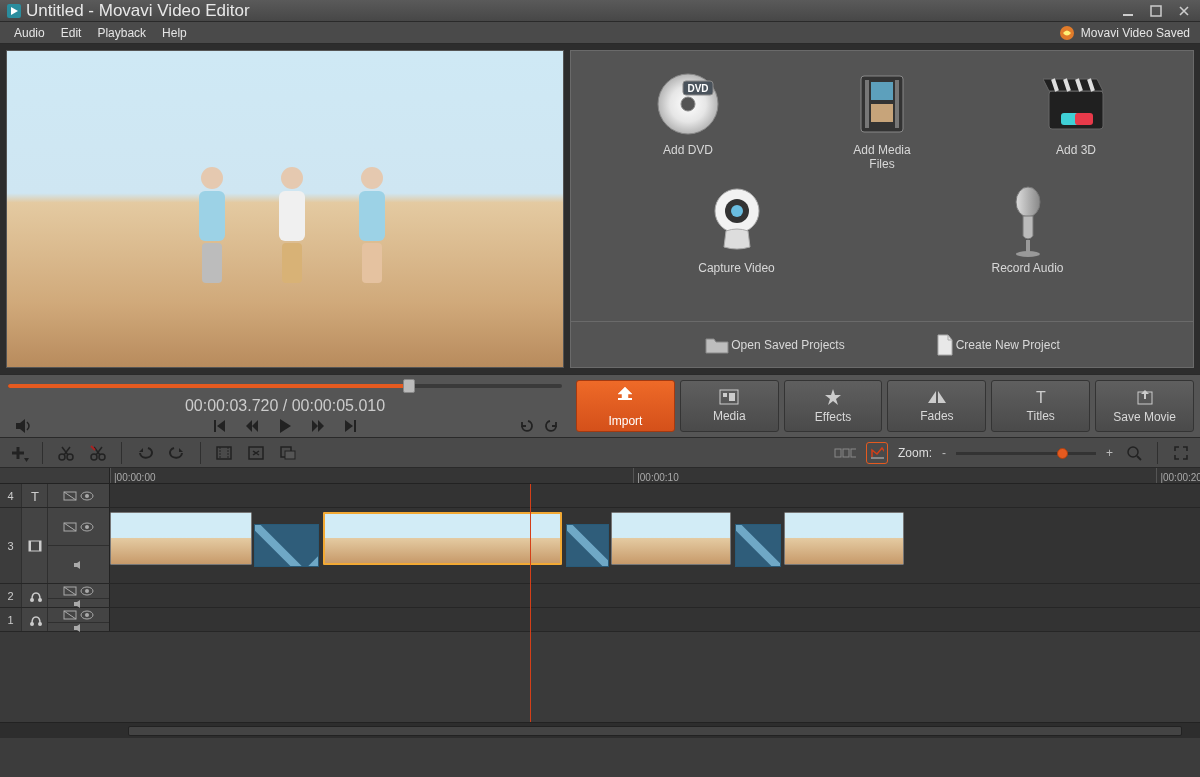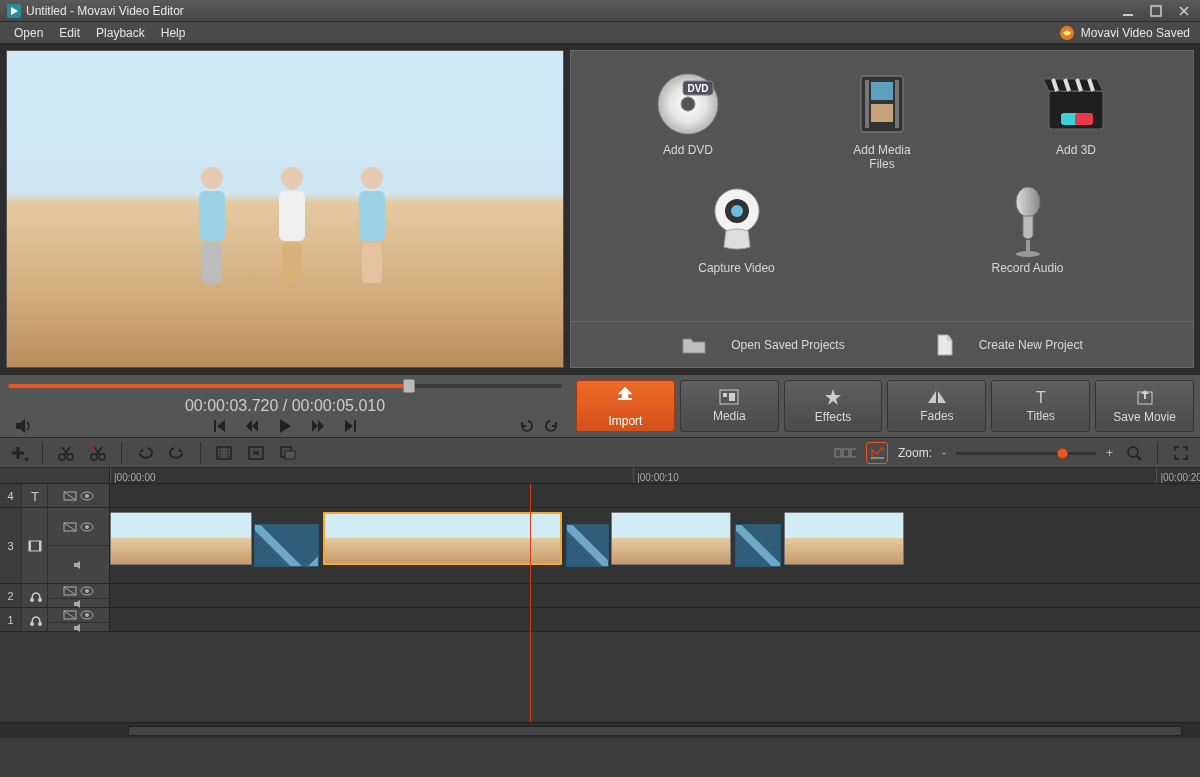--- a/index.html
+++ b/index.html
@@ -1,20 +1,20 @@
 <!DOCTYPE html>
 <html><head>
 <meta charset="utf-8">
 <style>
   *{box-sizing:border-box;margin:0;padding:0;font-family:"Segoe UI",Tahoma,sans-serif;user-select:none;}
   body{width:1200px;height:777px;background:#3c3c3c;overflow:hidden;position:relative;color:#ddd;font-size:12px;}
   
   .title-bar{height:22px;background:linear-gradient(#5a5a5a,#474747);display:flex;align-items:center;padding:0 2px;border-bottom:1px solid #2a2a2a;}
   .title-bar .app-icon{width:16px;height:16px;margin:0 4px;display:flex;align-items:center;justify-content:center;}
-  .title-bar .title{flex:1;color:#e8e8e8;font-size:12px;}
+  .title-bar .title{flex:1;color:#e8e8e8;font-size:17px;}
   .title-bar .win-btn{width:28px;height:18px;display:flex;align-items:center;justify-content:center;color:#ccc;}
   .title-bar .win-btn svg{pointer-events:none;}
   
   .menu-bar{height:22px;background:#4a4a4a;display:flex;align-items:center;padding:0 6px;border-bottom:1px solid #2a2a2a;}
   .menu-bar .menu-item{padding:2px 8px;color:#e5e5e5;font-size:12px;}
   .menu-bar .brand{margin-left:auto;display:flex;align-items:center;color:#e5e5e5;padding-right:4px;}
   .menu-bar .brand .b-icon{width:16px;height:16px;margin-right:6px;}
   
   .upper{height:330px;display:flex;background:#2d2d2d;padding:6px;gap:6px;}
   .preview{flex:0 0 558px;background:#1a1a1a;position:relative;border:1px solid #555;overflow:hidden;}
@@ -26,21 +26,21 @@
   .figure .head{width:22px;height:22px;background:#e5c9b0;border-radius:50%;margin:0 auto;}
   .figure .body{width:26px;height:50px;background:#9cd2e6;border-radius:6px;margin:2px auto 0;}
   .figure .legs{width:20px;height:40px;background:#bcbcbc;border-radius:4px;margin:2px auto 0;}
   .import-panel{flex:1;background:#545454;border:1px solid #6a6a6a;display:flex;flex-direction:column;}
   .import-grid{flex:1;display:flex;flex-wrap:wrap;align-content:flex-start;justify-content:space-around;padding:18px 20px 0;}
   .import-tile{width:170px;height:110px;display:flex;flex-direction:column;align-items:center;justify-content:flex-start;color:#d8d8d8;text-align:center;}
   .import-tile .icon-holder{height:70px;display:flex;align-items:center;justify-content:center;}
   .import-tile .lbl{margin-top:4px;font-size:12px;line-height:14px;}
   .import-tile-row2{margin-top:8px;}
   .import-footer{height:46px;border-top:1px solid #6a6a6a;display:flex;align-items:center;justify-content:center;gap:90px;color:#d8d8d8;}
-  .import-footer .link{display:flex;align-items:center;gap:24px;}
+  .import-footer .link{display:flex;align-items:center;gap:1px;}
   
   .seek-area{height:64px;background:#555;border-top:1px solid #2a2a2a;border-bottom:1px solid #2a2a2a;display:flex;}
   .transport{flex:0 0 570px;display:flex;flex-direction:column;}
   .seek-track{height:22px;position:relative;padding:0 8px;}
   .seek-track .rail{position:absolute;left:8px;right:8px;top:9px;height:4px;background:#3a3a3a;border-radius:2px;}
   .seek-track .fill{position:absolute;left:8px;top:9px;height:4px;background:#e55a1f;border-radius:2px;width:0;}
   .seek-track .thumb{position:absolute;top:4px;width:12px;height:14px;background:#bbb;border:1px solid #888;}
   .timecode-row{height:18px;text-align:center;color:#ccc;font-size:16px;}
   .transport-ctrls{flex:1;display:flex;align-items:center;position:relative;}
   .transport-ctrls .vol{position:absolute;left:14px;}
@@ -108,21 +108,21 @@
       </svg>
     </div>
   <div class="win-btn">
       <svg width="12" height="12">
         <path d="M2 2 L10 10 M10 2 L2 10" stroke="#ccc" stroke-width="1.6"></path>
       </svg>
     </div>
 </div>
 
 <div class="menu-bar">
-  <div class="menu-item">Open</div>
+  <div class="menu-item">Audio</div>
   <div class="menu-item">Edit</div>
   <div class="menu-item">Playback</div>
   <div class="menu-item">Help</div>
   <div class="brand">
     <div class="b-icon">
         <svg width="16" height="16">
           <circle cx="8" cy="8" r="7" fill="#e07b2a"></circle>
           <path d="M4 8 Q8 3 12 8 Q8 13 4 8" fill="#fff176"></path>
         </svg>
       </div>

